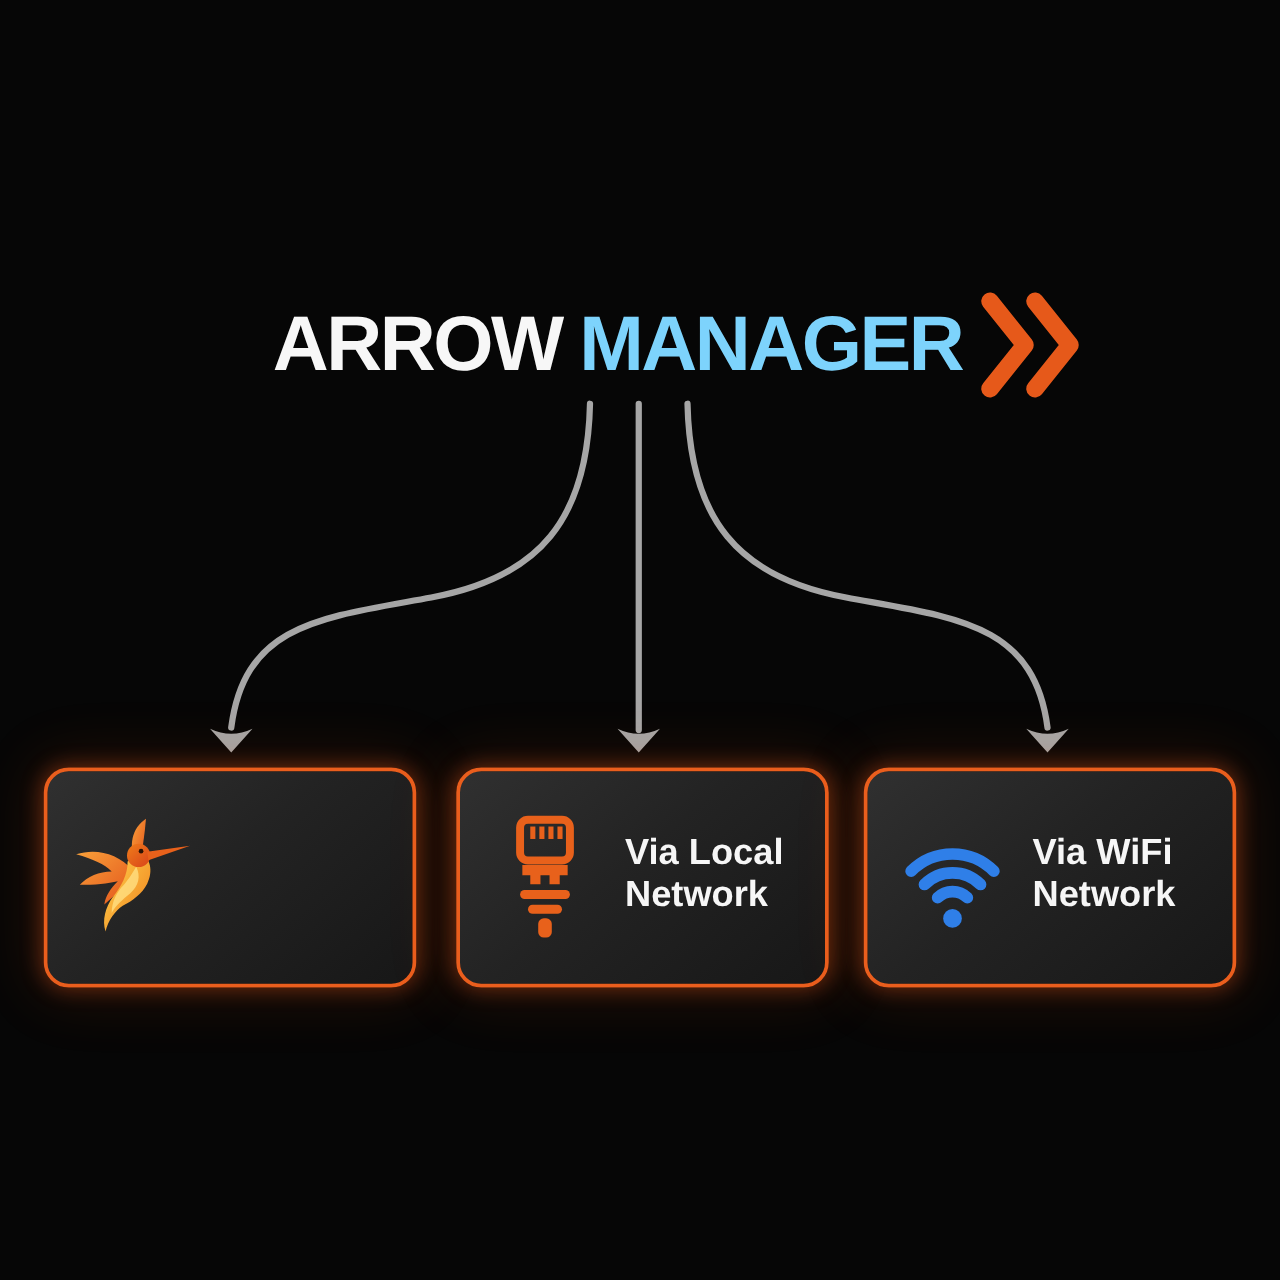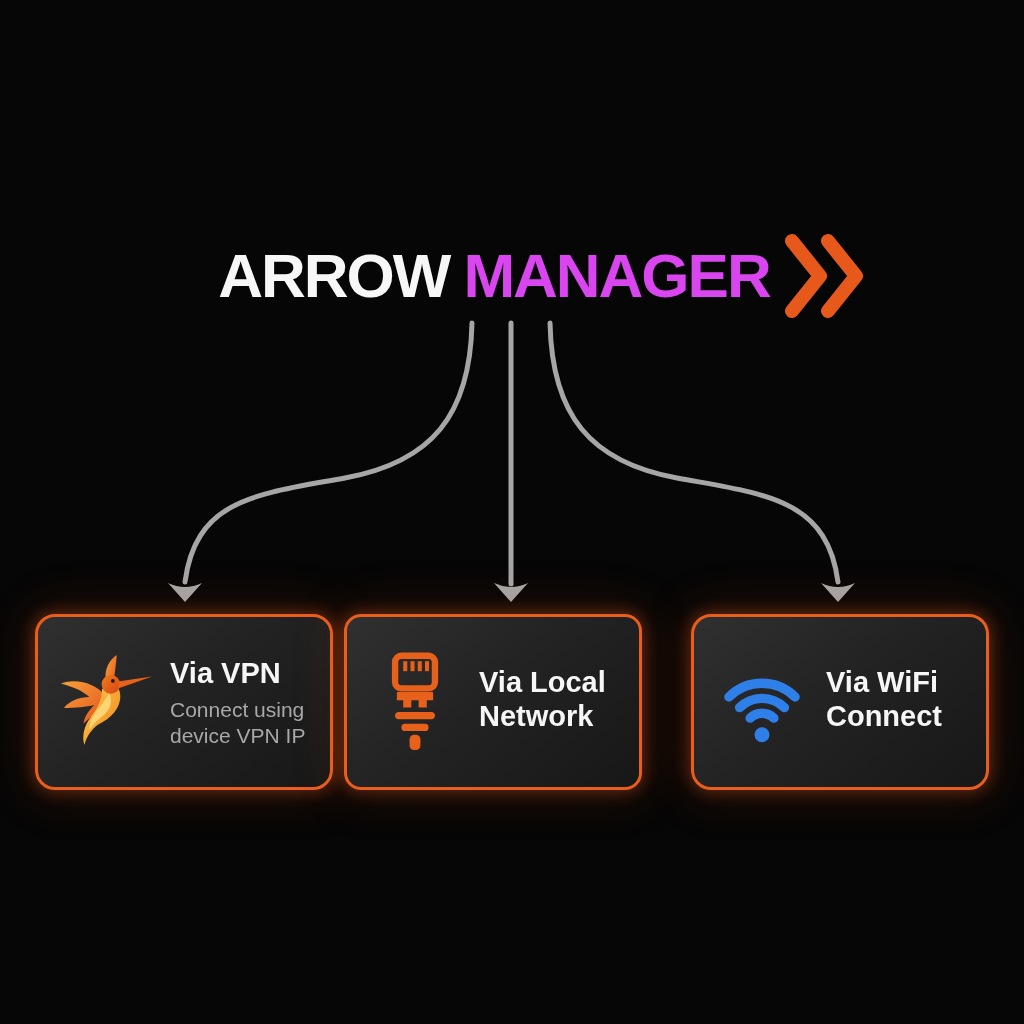--- a/index.html
+++ b/index.html
@@ -14,21 +14,21 @@
   
   .title-row{
     position:absolute;top:232px;left:16px;right:0;height:88px;
     display:flex;justify-content:center;align-items:center;padding-left:44px;
   }
   .title-text{
     font-size:62px;font-weight:bold;letter-spacing:-2px;
     line-height:1;white-space:pre;
   }
   .title-primary{color:#F7F7F7;}
-  .title-accent{color:#d946ef;margin-left:14px;}
+  .title-accent{color:#7dd3fc;margin-left:14px;}
   .chevron-wrap{margin-left:14px;display:flex;align-items:center;}
 
   
   .connectors{
     position:absolute;top:0;left:0;width:1024px;height:1024px;
     pointer-events:none;
   }
 
   
   .card{
@@ -36,21 +36,21 @@
     box-sizing:border-box;
     border:3px solid #EA5E1D;
     border-radius:20px;
     background:linear-gradient(140deg,#303030 0%,#232323 45%,#171717 100%);
     box-shadow:0 0 16px 2px rgba(232,88,26,.38),0 0 48px 10px rgba(232,88,26,.12);
     display:flex;align-items:center;
     padding:0 8px 0 16px;gap:12px;
     cursor:pointer;
   }
   .card-vpn{left:35px;}
-  .card-lan{left:344px;border-radius:17px;}
+  .card-lan{left:365px;}
   .card-wifi{left:691px;}
 
   .card-icon{
     flex:0 0 104px;width:104px;
     display:flex;justify-content:center;align-items:center;
   }
   .card-text{flex:1;min-width:0;}
   .card-title{
     color:#F6F6F6;font-size:29px;font-weight:bold;
     line-height:34px;margin:0 0 7px 0;
@@ -116,24 +116,20 @@
       <path d="M53 41 C57 49 55 57 48 63 C42 68 36 73 33 79
                C33 70 37 62 43 56 C47 51 51 45 53 41 Z" fill="#FFE082" opacity="0.8"></path>
 
       <circle cx="55" cy="32" r="9.5" fill="url(#gHead)"></circle>
 
       <path d="M62 29 L97 24 L63 36 Z" fill="#E8611B"></path>
 
       <circle cx="57" cy="28.5" r="1.9" fill="#2A1205"></circle>
     </svg>
   </div>
-  <div class="card-text">
-    <div class="card-title">Via VPN</div>
-    <div class="card-sub">Connect using device VPN IP</div>
-  </div>
 </div>
 
 <div class="card card-lan">
   <div class="card-icon">
     <svg width="58" height="102" viewBox="0 0 64 112">
 
       <rect x="10" y="5" width="44" height="36" rx="7" fill="none" stroke="#E8611B" stroke-width="7"></rect>
 
       <rect x="19" y="11" width="4.5" height="11" fill="#E8611B"></rect>
       <rect x="27" y="11" width="4.5" height="11" fill="#E8611B"></rect>
@@ -156,15 +152,15 @@
 <div class="card card-wifi">
   <div class="card-icon">
     <svg width="94" height="86" viewBox="0 0 100 92">
       <path d="M14.6 40.6 A50 50 0 0 1 85.4 40.6" fill="none" stroke="#2F7FE8" stroke-width="10" stroke-linecap="round"></path>
       <path d="M26 52 A34 34 0 0 1 74 52" fill="none" stroke="#2F7FE8" stroke-width="10" stroke-linecap="round"></path>
       <path d="M37.3 63.3 A18 18 0 0 1 62.7 63.3" fill="none" stroke="#2F7FE8" stroke-width="10" stroke-linecap="round"></path>
       <circle cx="50" cy="81" r="8" fill="#2F7FE8"></circle>
     </svg>
   </div>
   <div class="card-text">
-    <div class="card-title">Via WiFi Connect</div>
+    <div class="card-title">Via WiFi Network</div>
   </div>
 </div>
 
 </body></html>

